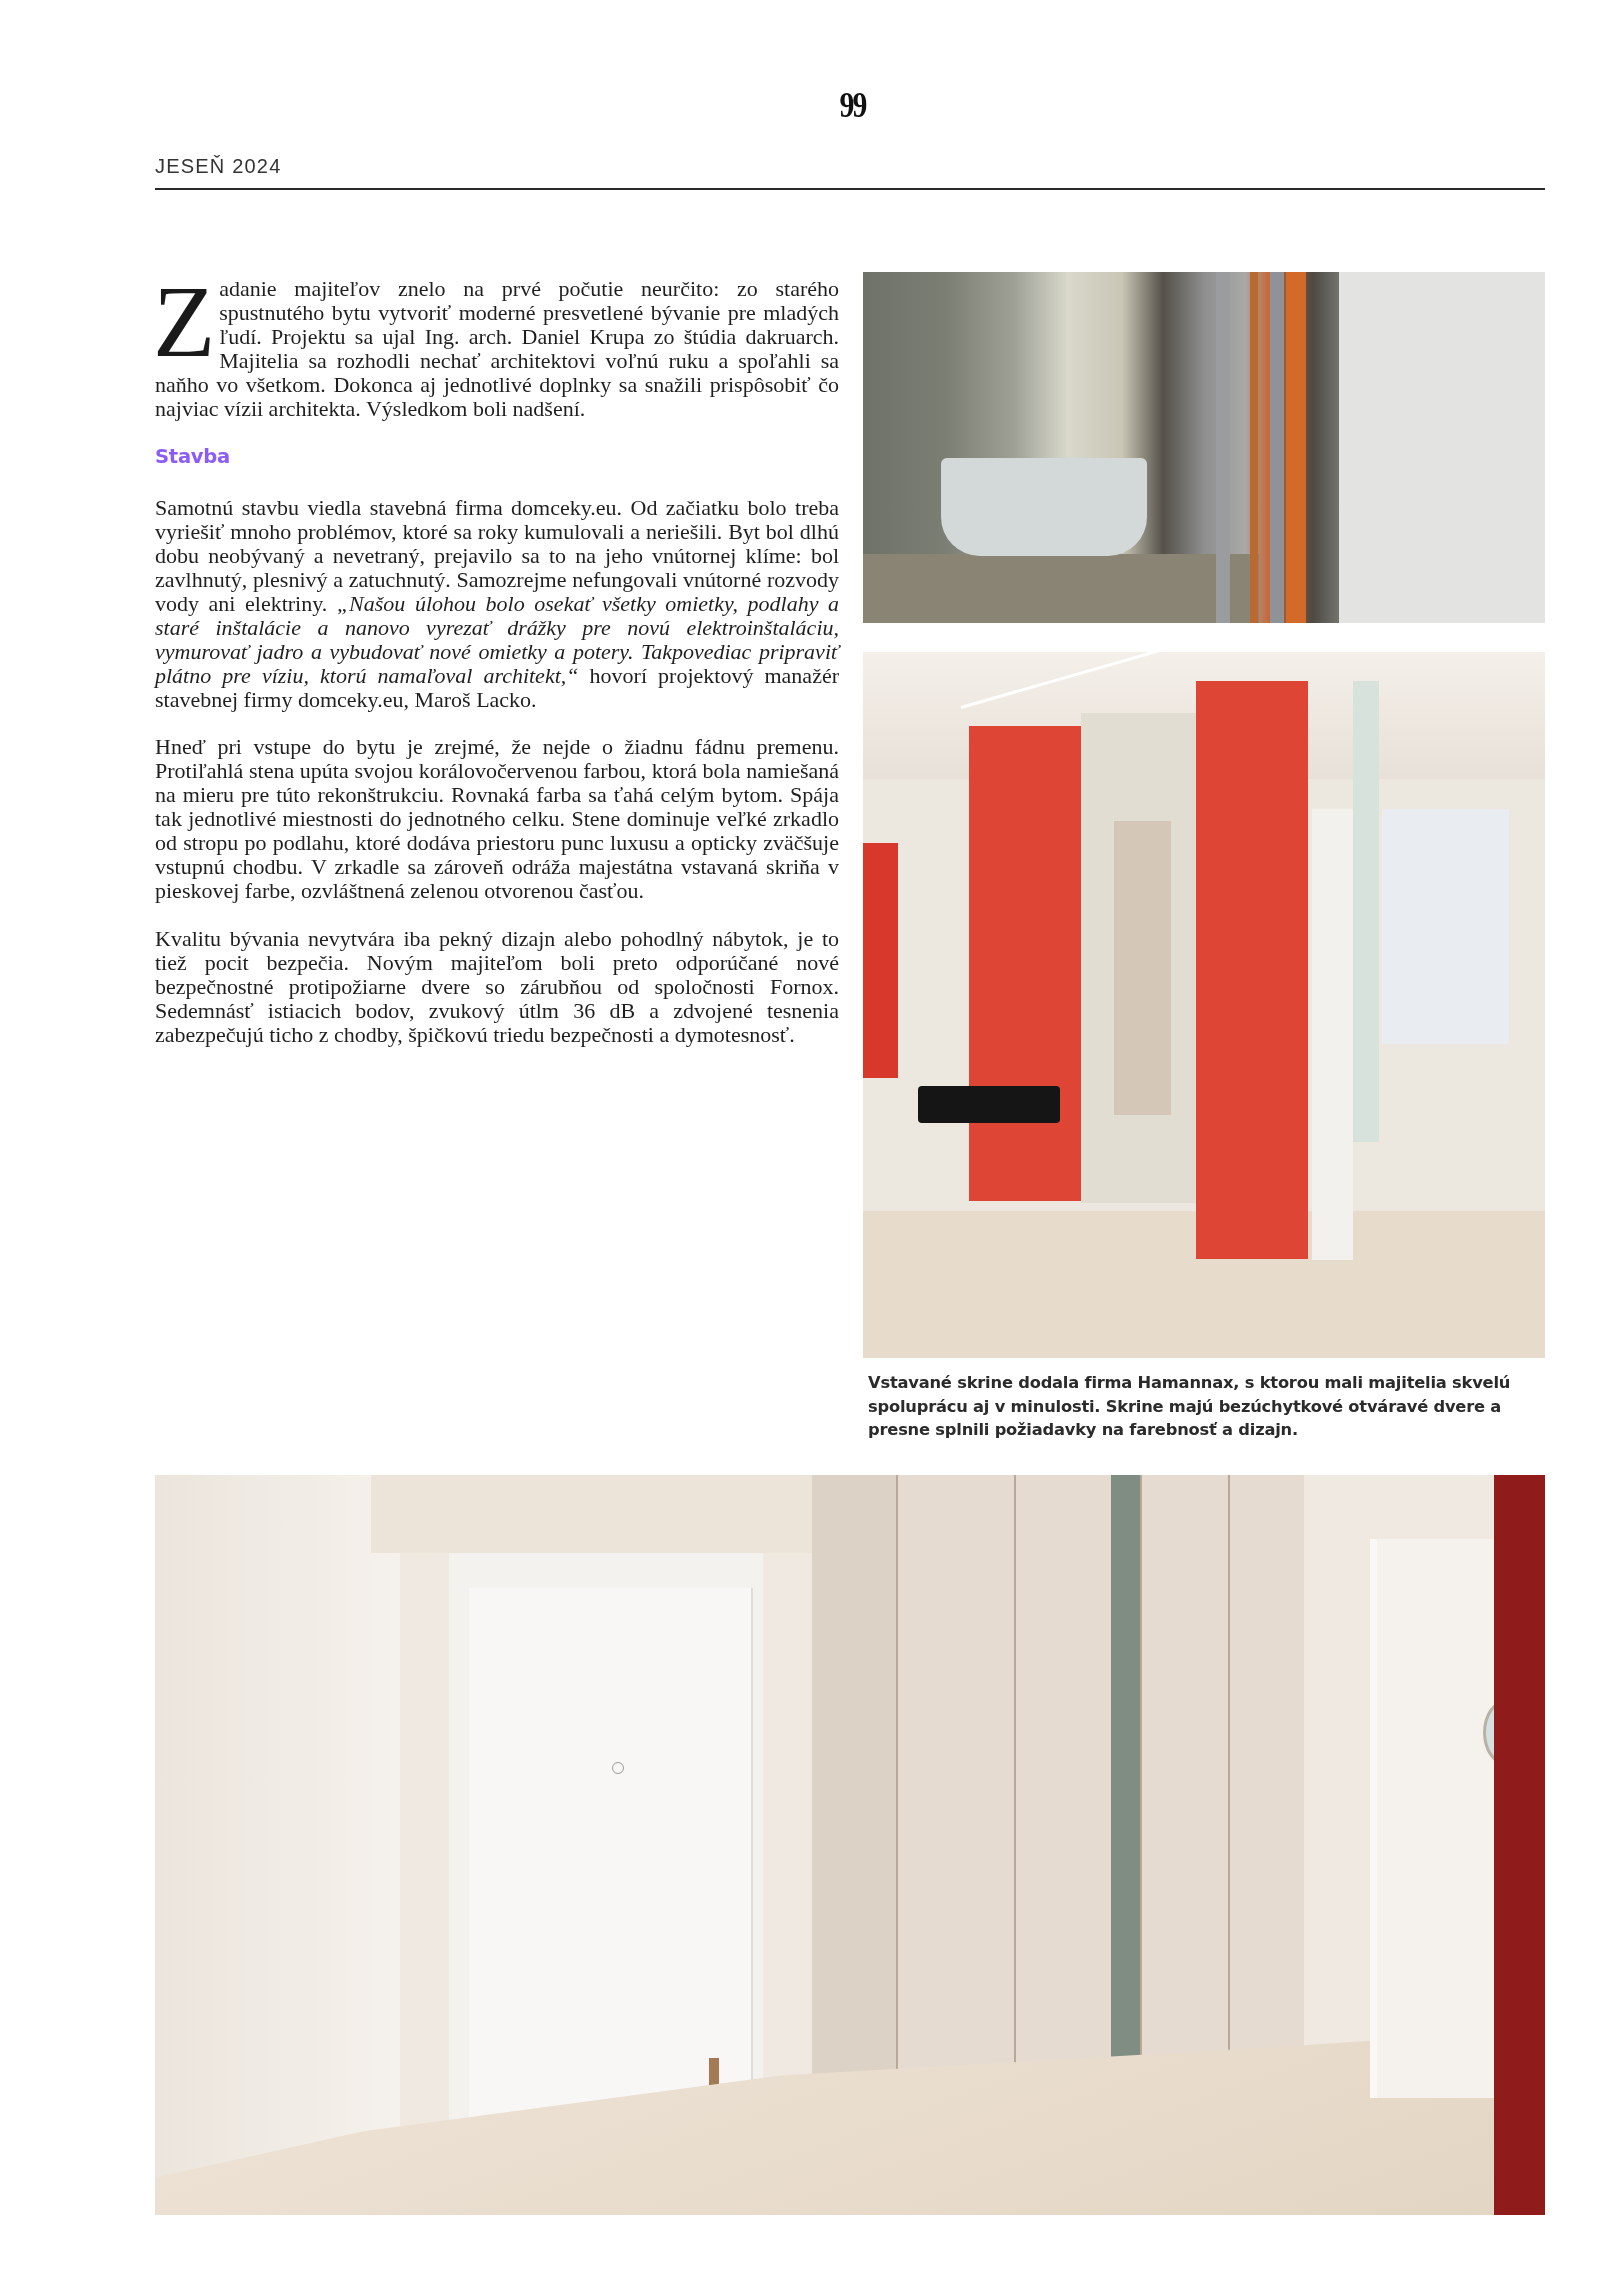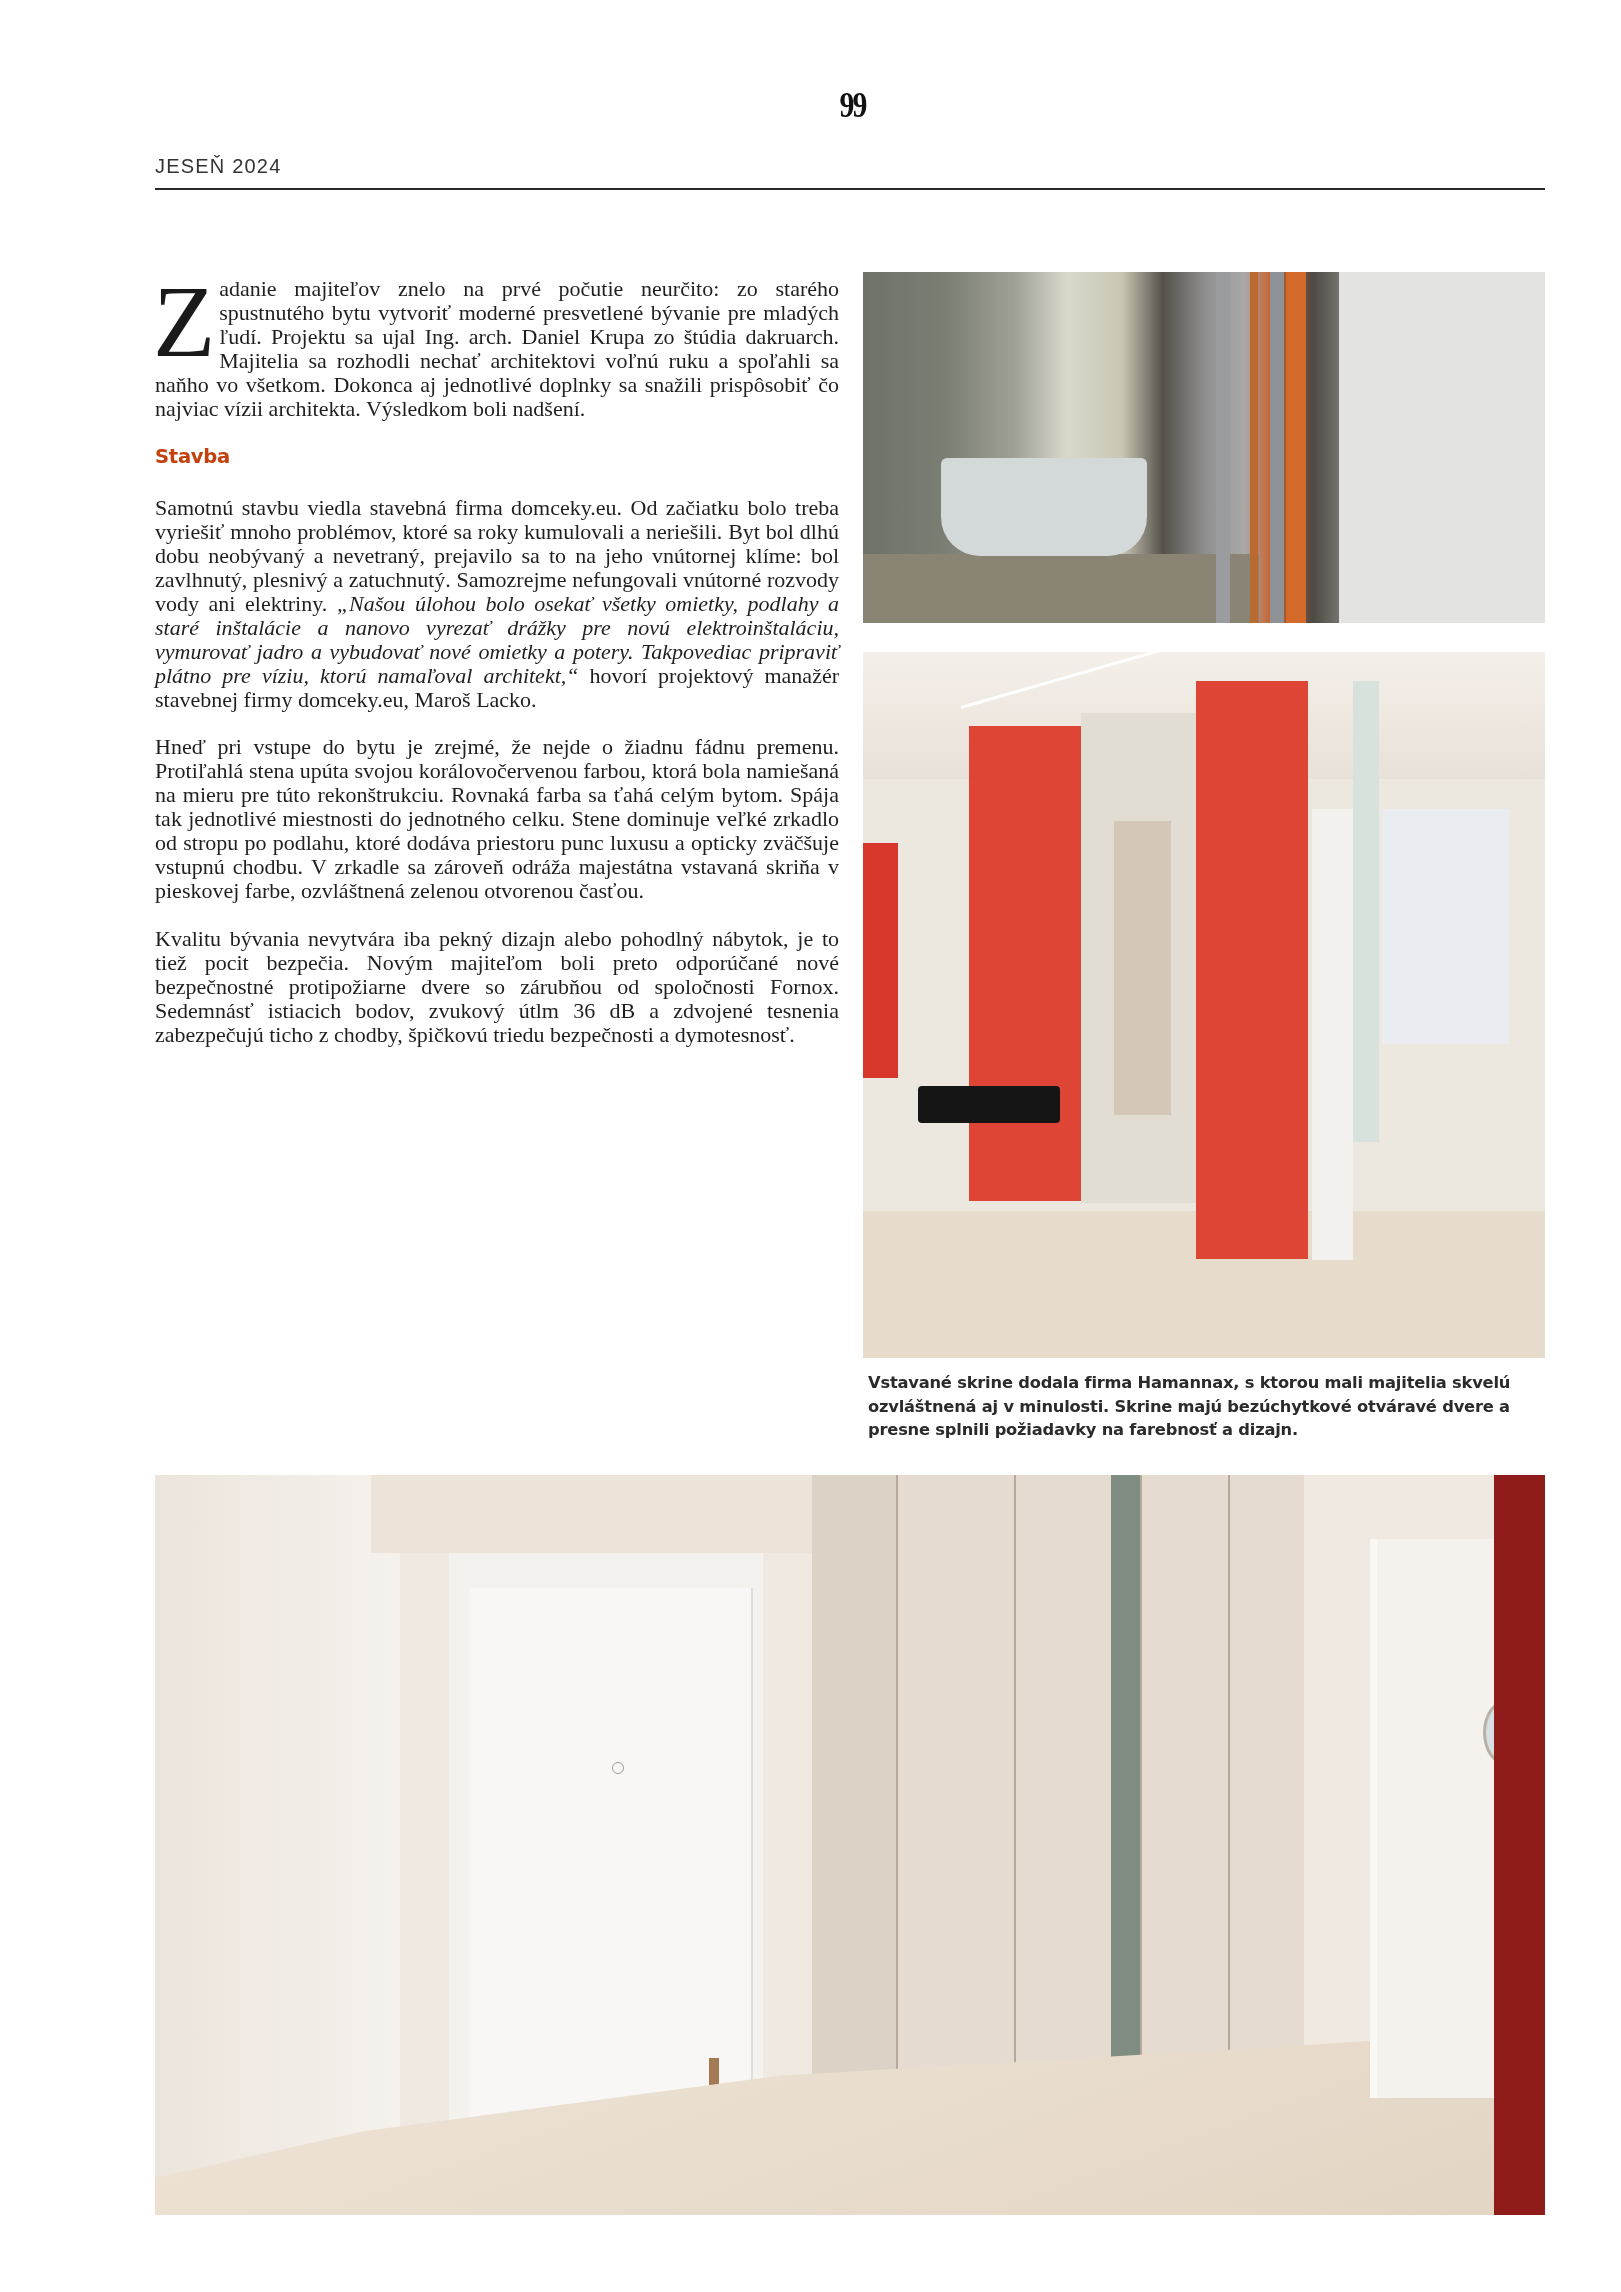--- a/index.html
+++ b/index.html
@@ -8,21 +8,21 @@
     font-family: "Liberation Serif", serif; font-weight: bold; font-size: 35px; letter-spacing: -2px;
     transform: scaleX(0.85); transform-origin: 853px 0; color: #111; }
   .issue { position: absolute; top: 155px; left: 155px; font-family: "Liberation Sans", sans-serif;
     font-size: 20px; letter-spacing: 1.2px; color: #333; }
   .rule { position: absolute; top: 188px; left: 155px; width: 1390px; height: 2px; background: #2a2a2a; }
 
   .col { position: absolute; left: 155px; width: 684px; font-family: "Liberation Serif", serif;
     font-size: 22px; line-height: 24px; text-align: justify; color: #1f1f1f; }
   .col p { margin: 0 0 23.5px 0; }
   .col .hd { font-family: "DejaVu Sans", sans-serif; font-weight: bold; font-size: 19.6px;
-    margin: 0 0 27.4px 0; text-align: left; color: #c2410c; letter-spacing: -0.3px; }
+    margin: 0 0 27.4px 0; text-align: left; color: #8b5cf6; letter-spacing: -0.3px; }
   .dropcap { float: left; font-family: "Liberation Serif", serif; font-size: 102px; line-height: 78px;
     margin: 5.9px 3.9px -3.9px -2px; font-weight: normal; color: #1a1a1a; }
   .quote { font-style: italic; }
 
   .photo { position: absolute; overflow: hidden; }
   .ph1 { left: 863px; top: 272px; width: 682px; height: 351px;
     background: linear-gradient(90deg, #6f7269 0%, #7b7e73 12%, #9ea095 22%, #d9d8cb 30%, #c9c6b5 38%, #55514a 44%, #8d8e8d 50%, #a9a9a8 56%, #c9602a 60%, #4d4a44 66%, #8a8a84 72%, #d6d6d4 78%, #e7e7e5 100%); }
   .ph1 .tub { position: absolute; left: 78px; top: 186px; width: 206px; height: 98px; background: #d3d8d9;
     border-radius: 5.9px 5.9px 39px 39px; }
   .ph1 .pipe { position: absolute; top: 0; width: 13.7px; height: 100%; }
@@ -101,21 +101,21 @@
   <div class="mirror">
       <div class="wardrobe"></div>
     </div>
   <div class="red-b"></div>
   <div class="door"></div>
   <div class="glass"></div>
   <div class="room"></div>
   <div class="bench"></div>
 </div>
 
-<div class="caption">Vstavané skrine dodala firma Hamannax, s ktorou mali majitelia skvelú ozvláštnená aj v minulosti. Skrine majú bezúchytkové otváravé dvere a presne splnili požiadavky na farebnosť a dizajn.</div>
+<div class="caption">Vstavané skrine dodala firma Hamannax, s ktorou mali majitelia skvelú spoluprácu aj v minulosti. Skrine majú bezúchytkové otváravé dvere a presne splnili požiadavky na farebnosť a dizajn.</div>
 
 <div class="photo ph3">
   <div class="left-wall"></div>
   <div class="ceiling"></div>
   <div class="door-frame"></div>
   <div class="door"></div>
   <div class="peephole"></div>
   <div class="handle"></div>
   <div class="cab-side"></div>
   <div class="cab" style="left:741px;width:118px;"></div>

